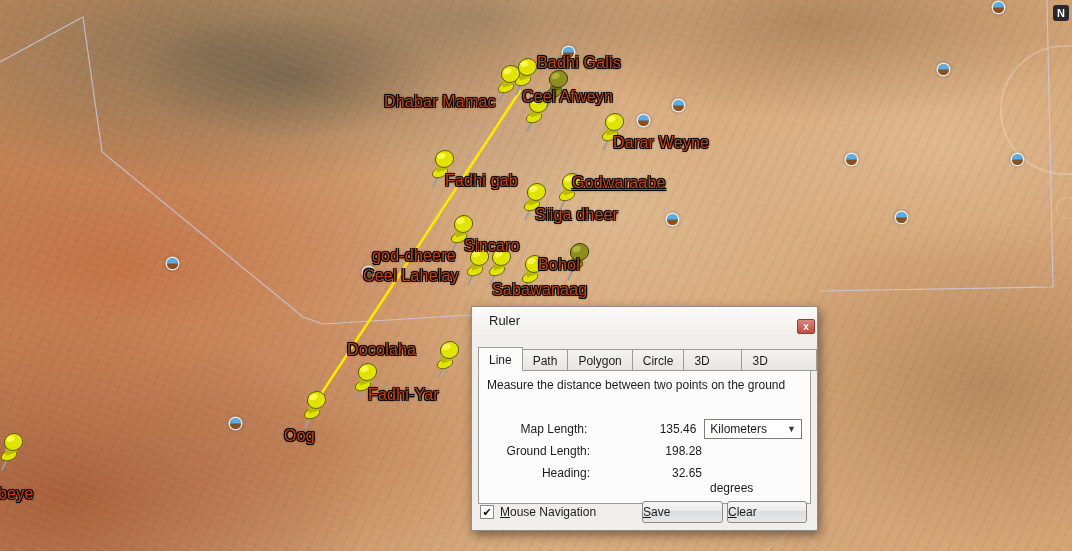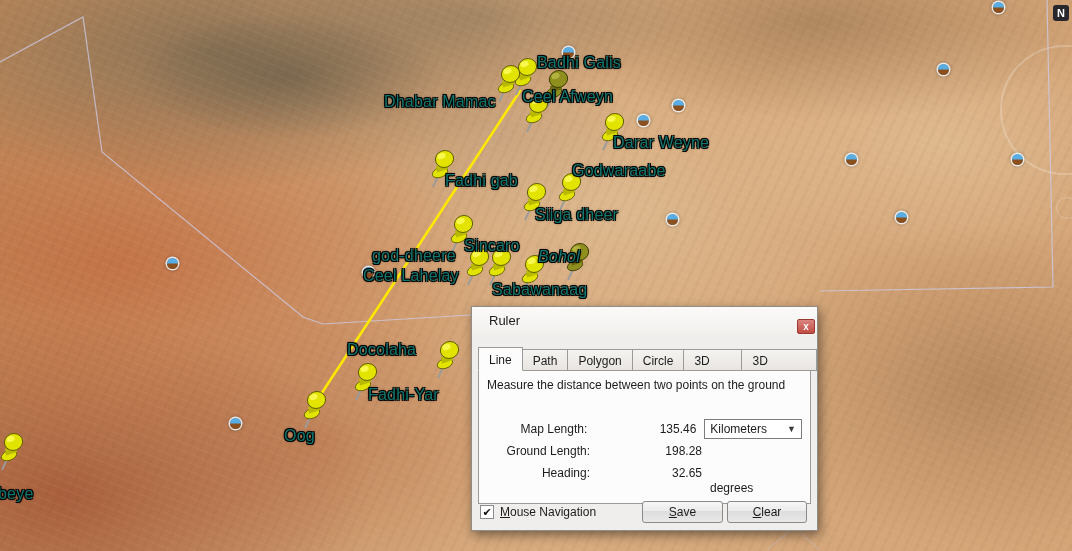--- a/index.html
+++ b/index.html
@@ -30,21 +30,21 @@
     position:absolute; inset:0; opacity:.5;
     background:
       repeating-linear-gradient(115deg, rgba(110,65,38,.09) 0 3px, transparent 3px 10px),
       repeating-linear-gradient(22deg,  rgba(255,240,220,.07) 0 2px, transparent 2px 8px);
   }
   svg.mapline { position:absolute; left:0; top:0; z-index:3; pointer-events:none; }
   
   #markers { position:absolute; inset:0; z-index:5; }
   .pin { position:absolute; width:30px; height:40px; }
   .place-label {
-    position:absolute; z-index:6; color:#0f766e; font-size:16px; white-space:nowrap;
+    position:absolute; z-index:6; color:#c2410c; font-size:16px; white-space:nowrap;
     text-shadow:-1px -1px 0 #000, 1px -1px 0 #000, -1px 1px 0 #000, 1px 1px 0 #000, 0 0 3px #000;
     letter-spacing:.2px;
   }
   .photo {
     position:absolute; z-index:4; width:11px; height:11px; border-radius:50%;
     background:linear-gradient(#58aee4 48%, #8a4f1e 52%);
     box-shadow:0 0 0 1.5px rgba(242,246,250,.9), 0 0 3px 2px rgba(0,0,0,.22);
   }
   
   .north-badge {
@@ -93,21 +93,21 @@
   .combo .arrow { font-size:9px; color:#3a3a3a; }
   .dlg-footer { position:absolute; left:8px; right:10px; bottom:7px; height:22px; display:flex; align-items:center; }
   .checkbox {
     width:14px; height:14px; background:#fff; border:1px solid #8a8a8a;
     text-align:center; line-height:12px; font-size:11px; color:#111;
   }
   .cb-label { margin-left:6px; }
   .mnemonic { display:inline-block; }
   .mnemonic::first-letter { text-decoration:underline; }
   .btn {
-    width:81px; height:22px; line-height:20px; text-align:center;
+    width:81px; height:22px; line-height:20px; text-align:left;
     background:linear-gradient(#f6f6f6,#ebebeb 45%,#dddddd 46%,#e8e8e8);
     border:1px solid #8a8a8a; border-radius:3px; cursor:default;
   }
   .btn-save { margin-left:auto; }
   .btn-clear { margin-left:4px; width:80px; }
 </style>
 </head>
 <body>
 
 <div class="stage">
@@ -169,21 +169,21 @@
           <ellipse cx="13.5" cy="6" rx="4.2" ry="3" transform="rotate(-20 13.5 6)" fill="#fafa55" opacity="0.9"></ellipse>
         </svg></div>
       <span class="place-label" style="left: 445px; top: 172px;">Fadhi gab</span>
       <div class="pin" style="left: 555px; top: 173px;"><svg width="30" height="40" viewBox="0 0 30 40">
           <path d="M10.5 25.5 L5 37" stroke="#9b9b9b" stroke-width="1.8" fill="none"></path>
           <ellipse cx="12" cy="22.5" rx="8" ry="4.8" transform="rotate(-20 12 22.5)" fill="#e3e300" stroke="#5a5a00" stroke-width="0.8"></ellipse>
           <path d="M8 16 L18.5 12.5 L20 19 L9 22.5 Z" fill="#b9b900"></path>
           <ellipse cx="16.5" cy="9" rx="9.2" ry="8.4" transform="rotate(-20 16.5 9)" fill="#e3e300" stroke="#5a5a00" stroke-width="0.9"></ellipse>
           <ellipse cx="13.5" cy="6" rx="4.2" ry="3" transform="rotate(-20 13.5 6)" fill="#fafa55" opacity="0.9"></ellipse>
         </svg></div>
-      <span class="place-label" style="left: 572px; top: 162px;">Godwaraabe</span>
+      <span class="place-label" style="left: 572px; top: 174px; text-decoration: underline;">Godwaraabe</span>
       <div class="pin" style="left: 520px; top: 183px;"><svg width="30" height="40" viewBox="0 0 30 40">
           <path d="M10.5 25.5 L5 37" stroke="#9b9b9b" stroke-width="1.8" fill="none"></path>
           <ellipse cx="12" cy="22.5" rx="8" ry="4.8" transform="rotate(-20 12 22.5)" fill="#e3e300" stroke="#5a5a00" stroke-width="0.8"></ellipse>
           <path d="M8 16 L18.5 12.5 L20 19 L9 22.5 Z" fill="#b9b900"></path>
           <ellipse cx="16.5" cy="9" rx="9.2" ry="8.4" transform="rotate(-20 16.5 9)" fill="#e3e300" stroke="#5a5a00" stroke-width="0.9"></ellipse>
           <ellipse cx="13.5" cy="6" rx="4.2" ry="3" transform="rotate(-20 13.5 6)" fill="#fafa55" opacity="0.9"></ellipse>
         </svg></div>
       <span class="place-label" style="left: 535px; top: 206px;">Siiga dheer</span>
       <div class="pin" style="left: 447px; top: 215px;"><svg width="30" height="40" viewBox="0 0 30 40">
           <path d="M10.5 25.5 L5 37" stroke="#9b9b9b" stroke-width="1.8" fill="none"></path>
@@ -209,21 +209,21 @@
           <ellipse cx="13.5" cy="6" rx="4.2" ry="3" transform="rotate(-20 13.5 6)" fill="#fafa55" opacity="0.9"></ellipse>
         </svg></div>
       <span class="place-label" style="left: 363px; top: 267px;">Ceel Lahelay</span>
       <div class="pin" style="left: 563px; top: 243px;"><svg width="30" height="40" viewBox="0 0 30 40">
           <path d="M10.5 25.5 L5 37" stroke="#9b9b9b" stroke-width="1.8" fill="none"></path>
           <ellipse cx="12" cy="22.5" rx="8" ry="4.8" transform="rotate(-20 12 22.5)" fill="#8f8f1e" stroke="#3a3a00" stroke-width="0.8"></ellipse>
           <path d="M8 16 L18.5 12.5 L20 19 L9 22.5 Z" fill="#6a6a12"></path>
           <ellipse cx="16.5" cy="9" rx="9.2" ry="8.4" transform="rotate(-20 16.5 9)" fill="#8f8f1e" stroke="#3a3a00" stroke-width="0.9"></ellipse>
           <ellipse cx="13.5" cy="6" rx="4.2" ry="3" transform="rotate(-20 13.5 6)" fill="#b6b642" opacity="0.9"></ellipse>
         </svg></div>
-      <span class="place-label" style="left: 538px; top: 248px; font-style: italic;">Bohol</span>
+      <span class="place-label" style="left: 538px; top: 256px;">Bohol</span>
       <div class="pin" style="left: 518px; top: 255px;"><svg width="30" height="40" viewBox="0 0 30 40">
           <path d="M10.5 25.5 L5 37" stroke="#9b9b9b" stroke-width="1.8" fill="none"></path>
           <ellipse cx="12" cy="22.5" rx="8" ry="4.8" transform="rotate(-20 12 22.5)" fill="#e3e300" stroke="#5a5a00" stroke-width="0.8"></ellipse>
           <path d="M8 16 L18.5 12.5 L20 19 L9 22.5 Z" fill="#b9b900"></path>
           <ellipse cx="16.5" cy="9" rx="9.2" ry="8.4" transform="rotate(-20 16.5 9)" fill="#e3e300" stroke="#5a5a00" stroke-width="0.9"></ellipse>
           <ellipse cx="13.5" cy="6" rx="4.2" ry="3" transform="rotate(-20 13.5 6)" fill="#fafa55" opacity="0.9"></ellipse>
         </svg></div>
       <span class="place-label" style="left: 492px; top: 281px;">Sabawanaag</span>
       <div class="pin" style="left: 433px; top: 341px;"><svg width="30" height="40" viewBox="0 0 30 40">
           <path d="M10.5 25.5 L5 37" stroke="#9b9b9b" stroke-width="1.8" fill="none"></path>

